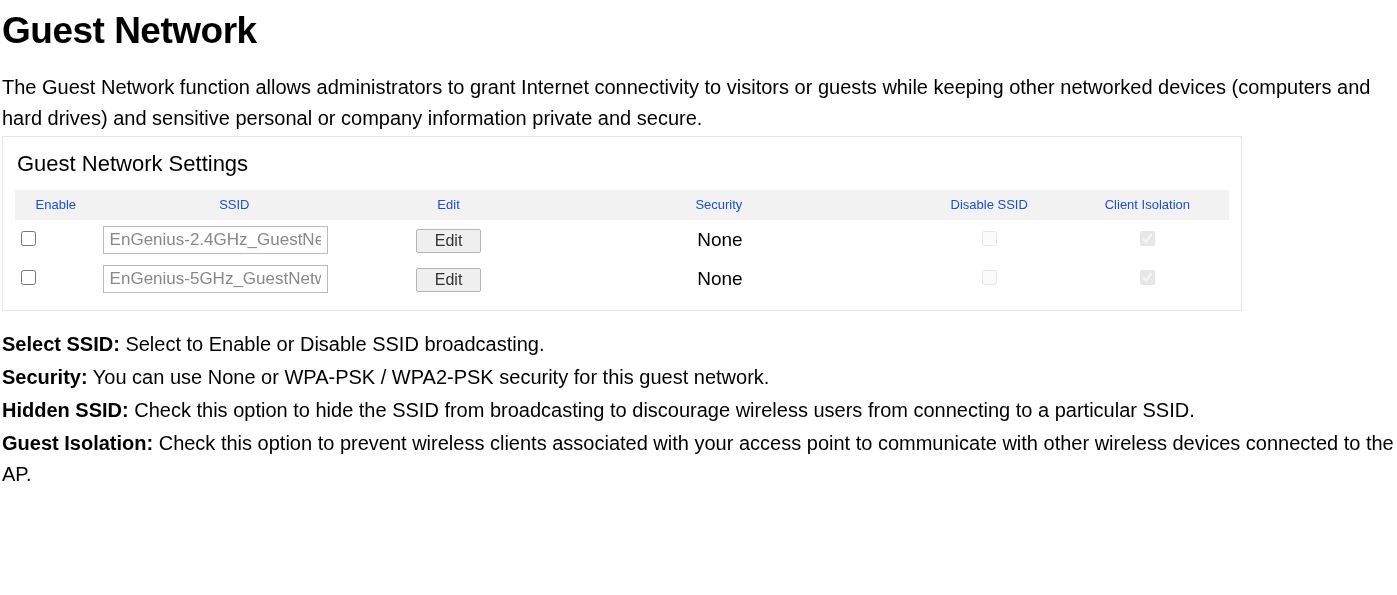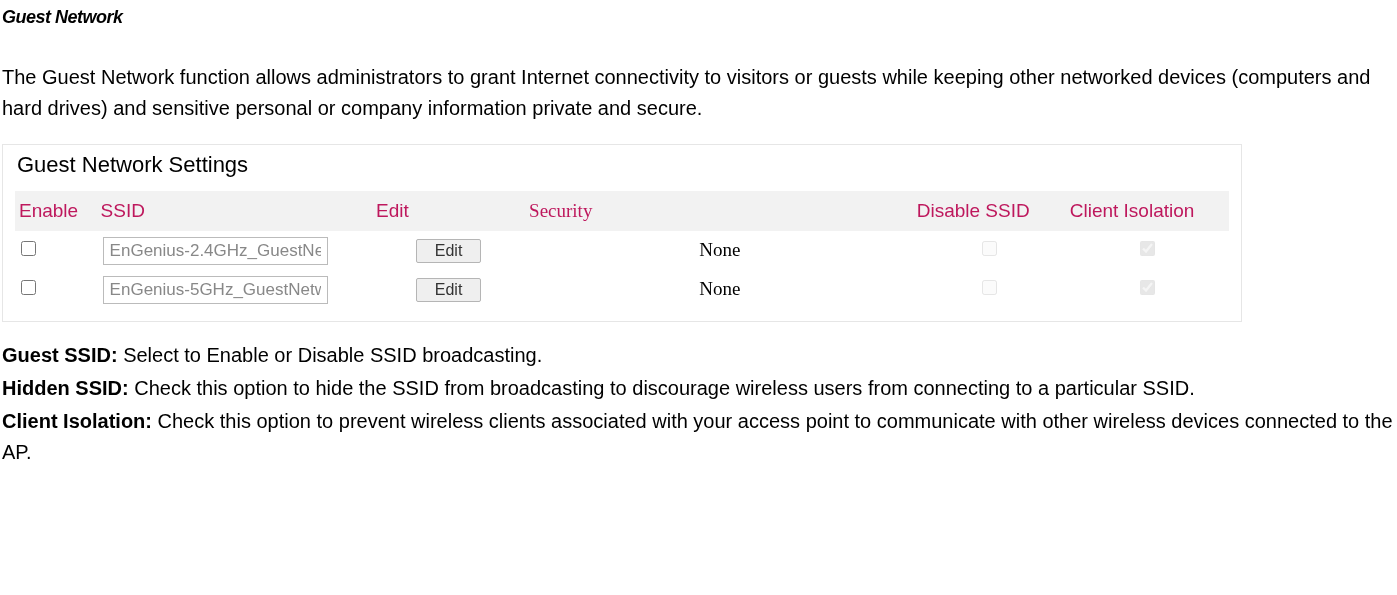--- a/index.html
+++ b/index.html
@@ -5,70 +5,69 @@
     * { box-sizing: border-box; margin: 0; padding: 0; }
     body {
       font-family: Arial, Helvetica, sans-serif;
       color: #000;
       background: #fff;
       width: 1397px;
       padding: 4px 2px;
       line-height: 1.45;
     }
     .page-title {
-      font-size: 18px;
+      font-size: 37px;
       font-weight: 700;
-      margin-bottom: 32px;
+      margin-bottom: 14px;
       letter-spacing: -0.5px;
-      font-style: italic;
     }
     .intro {
       font-size: 20px;
-      margin-bottom: 20px;
+      margin-bottom: 2px;
       line-height: 1.55;
     }
     .panel {
       border: 1px solid #e6e6e6;
       margin-bottom: 18px;
-      padding: 4px 12px 12px;
+      padding: 11px 12px 12px;
       display: inline-block;
       width: 1240px;
       background: #fff;
     }
     .panel-title {
       font-size: 22px;
       font-weight: 400;
       margin-bottom: 10px;
       padding-left: 2px;
     }
     table {
       border-collapse: collapse;
       width: 100%;
       table-layout: fixed;
     }
     thead tr {
       background: #f2f2f2;
     }
     th {
       font-weight: 400;
-      font-size: 19px;
-      text-align: left;
+      font-size: 13px;
+      text-align: center;
       padding: 6px 4px;
-      color: #be185d;
+      color: #1d4ed8;
     }
     td {
       text-align: center;
       padding: 5px 4px;
       font-size: 19px;
       vertical-align: middle;
     }
     th.col-enable, td.col-enable { width: 80px; }
     th.col-ssid, td.col-ssid { width: 270px; }
     th.col-edit, td.col-edit { width: 150px; }
-    th.col-security, td.col-security { width: 380px; font-family: Liberation Serif, serif; }
+    th.col-security, td.col-security { width: 380px; }
     th.col-hidden, td.col-hidden { width: 150px; }
     th.col-isolation, td.col-isolation { width: 160px; }
     td.col-enable, td.col-ssid { text-align: left; padding-left: 6px; }
     td.col-security { text-align: center; padding-left: 6px; }
 
     input[type=checkbox] {
       width: 15px;
       height: 15px;
     }
     .ssid-input {
@@ -137,19 +136,20 @@
         <td class="col-edit"><button class="edit-btn">Edit</button></td>
         <td class="col-security">None</td>
         <td class="col-hidden"><input type="checkbox" class="disabled-cb" disabled="" style=""></td>
         <td class="col-isolation"><input type="checkbox" class="disabled-cb" disabled="" checked="" style=""></td>
       </tr>
     </tbody>
   </table>
 </div>
 
 <div class="definitions">
-  <p><span class="defn-label">Guest SSID:</span><span> Select to Enable or Disable SSID broadcasting.</span></p>
+  <p><span class="defn-label">Select SSID:</span><span> Select to Enable or Disable SSID broadcasting.</span></p>
+  <p><span class="defn-label">Security:</span><span> You can use None or WPA-PSK / WPA2-PSK security for this guest network.</span></p>
   <p><span class="defn-label">Hidden SSID:</span><span> Check this option to hide the SSID from broadcasting to discourage wireless users from connecting to a particular SSID.</span></p>
-  <p><span class="defn-label">Client Isolation:</span><span> Check this option to prevent wireless clients associated with your access point to communicate with other wireless devices connected to the AP.</span></p>
+  <p><span class="defn-label">Guest Isolation:</span><span> Check this option to prevent wireless clients associated with your access point to communicate with other wireless devices connected to the AP.</span></p>
 </div>
 
 
 
 
 </body></html>

